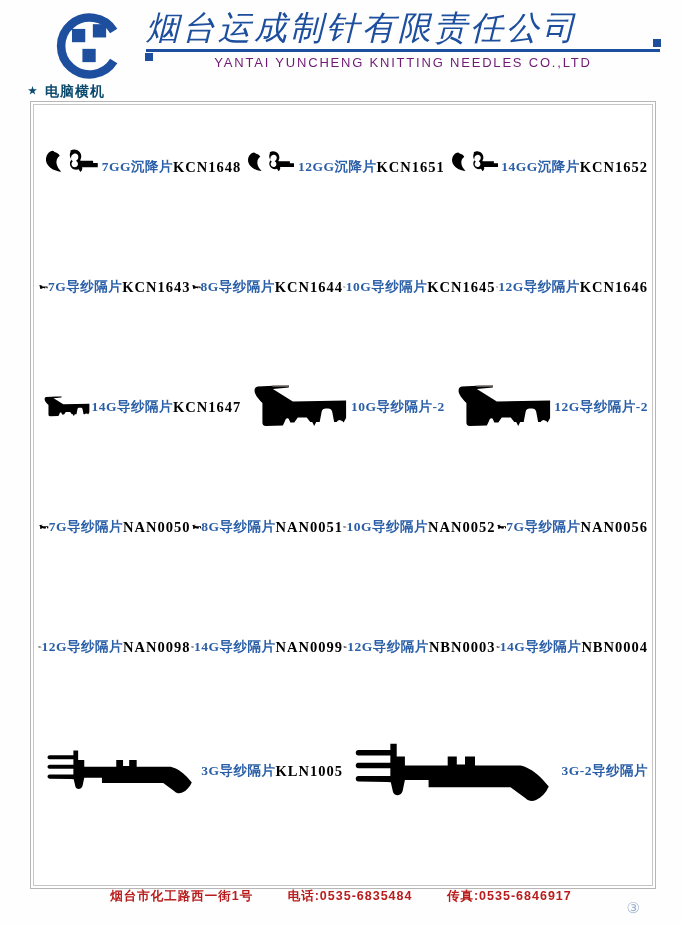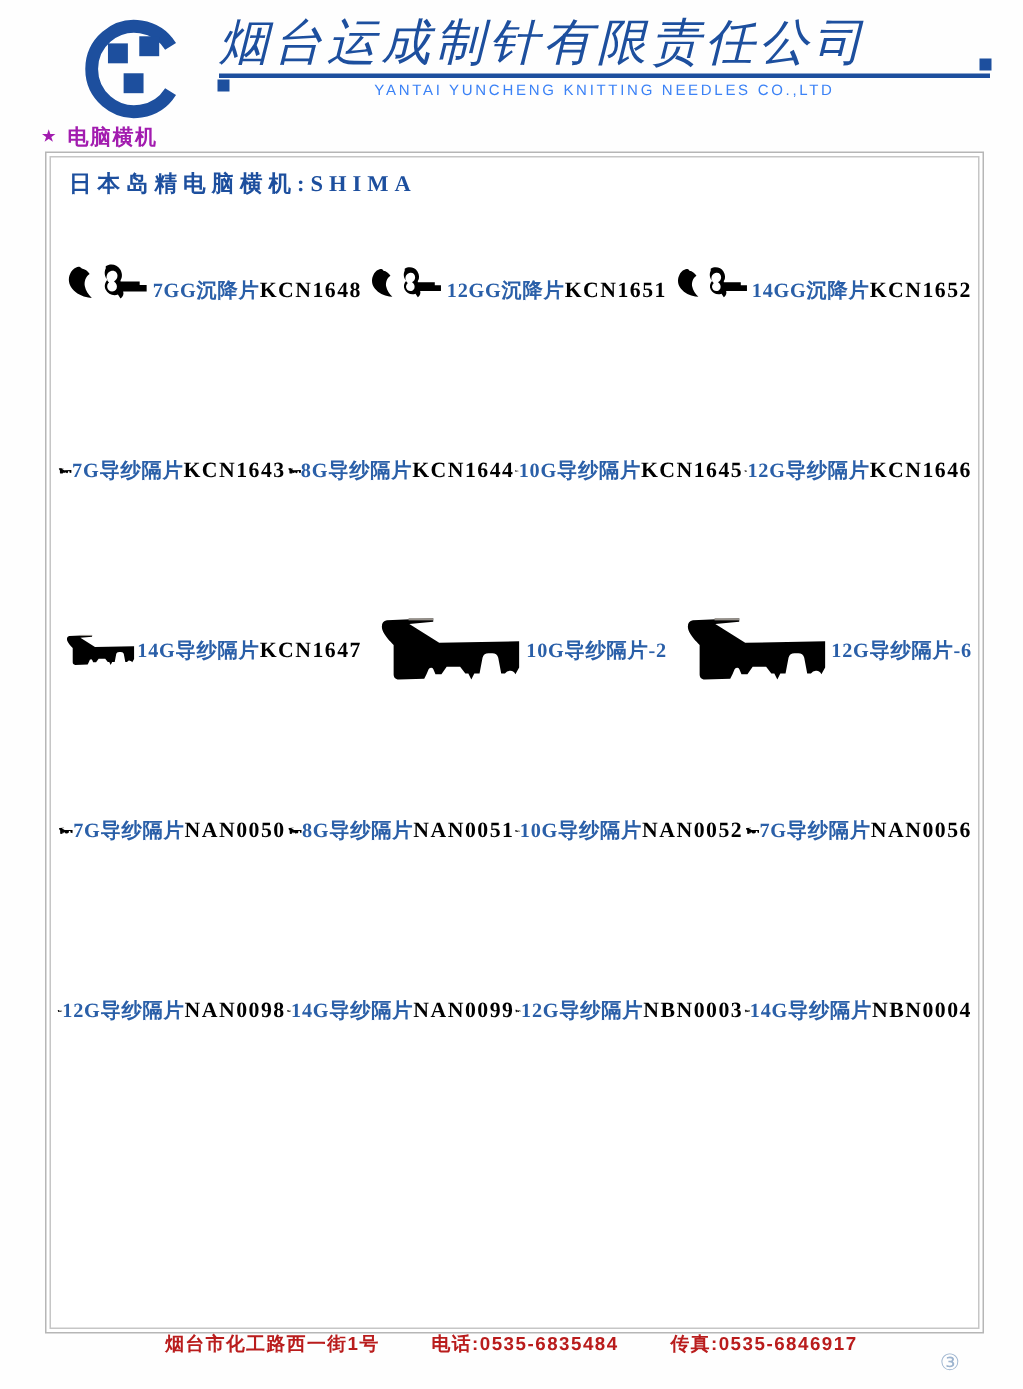--- a/index.html
+++ b/index.html
@@ -14,25 +14,25 @@
   .titleblock { position:absolute; left:106px; top:2px; right:4px; }
   .cn {
     font-family:"DejaVu Serif", serif; font-style:italic; font-weight:normal;
     color:#1d4f9e; font-size:33px; letter-spacing:3px; white-space:nowrap;
     line-height:40px;
   }
   .rule { position:relative; height:3px; background:#1d4f9e; margin-top:1px; }
   .rule .sq-l { position:absolute; left:-1px; top:4px; width:8px; height:8px; background:#1d4f9e; }
   .rule .sq-r { position:absolute; right:-1px; top:-10px; width:8px; height:8px; background:#1d4f9e; }
   .en {
-    text-align:center; color:#3b82f6; font-size:10px; letter-spacing:1.8px;
+    text-align:center; color:#701a75; font-size:13px; letter-spacing:1.8px;
     margin-top:3px; white-space:nowrap; font-weight:500;
   }
   
-  .starline { position:absolute; top:83px; left:28px; color:#a21caf; font-size:14px; font-weight:bold; letter-spacing:1px; }
+  .starline { position:absolute; top:83px; left:28px; color:#0c4a6e; font-size:14px; font-weight:bold; letter-spacing:1px; }
   .starline .star { font-size:10px; margin-right:7px; vertical-align:2px; }
   
   .panel { position:absolute; left:30px; right:26px; top:101px; bottom:37px;
            border:1px solid #b6b6b6; padding:2px; background:#fff; }
   .panel-inner { border:1px solid #c6c6c6; width:100%; height:100%; box-sizing:border-box; }
   .ptitle {
     color:#1d4f9e; font-weight:bold; font-size:15px; letter-spacing:4px;
     padding:8px 0 0 12px; font-family:"Liberation Serif", serif;
   }
   
@@ -105,21 +105,20 @@
       <div class="en">YANTAI YUNCHENG KNITTING NEEDLES CO.,LTD</div>
     </div>
   </div>
 
   <div class="starline">
     <span class="star">★</span><span>电脑横机</span>
   </div>
 
   <div class="panel">
     <div class="panel-inner">
-      <div class="ptitle">日本岛精电脑横机:SHIMA</div>
 
       <div class="grid">
 
         <div class="row">
           <div class="cell">
             <svg class="part sinker" viewBox="0 0 220 120" role="img">
                 <use href="#shape-sinker"></use>
               </svg>
             <div class="plabel">7GG沉降片</div>
             <div class="pcode">KCN1648</div>
@@ -183,21 +182,21 @@
             <svg class="part spacer" viewBox="0 0 220 110" role="img">
                 <use href="#shape-spacer"></use>
               </svg>
             <div class="plabel">10G导纱隔片-2</div>
             <div class="pcode"></div>
           </div>
           <div class="cell">
             <svg class="part spacer" viewBox="0 0 220 110" role="img">
                 <use href="#shape-spacer"></use>
               </svg>
-            <div class="plabel">12G导纱隔片-6</div>
+            <div class="plabel">12G导纱隔片-2</div>
             <div class="pcode"></div>
           </div>
         </div>
 
         <div class="row">
           <div class="cell">
             <svg class="part spacer" viewBox="0 0 220 110" role="img">
                 <use href="#shape-spacer-toothed"></use>
               </svg>
             <div class="plabel">7G导纱隔片</div>
@@ -250,20 +249,36 @@
           </div>
           <div class="cell">
             <svg class="part spacer" viewBox="0 0 220 110" role="img">
                 <use href="#shape-spacer-toothed"></use>
               </svg>
             <div class="plabel">14G导纱隔片</div>
             <div class="pcode">NBN0004</div>
           </div>
         </div>
 
+        <div class="row last">
+          <div class="cell wide">
+            <svg class="part g3" viewBox="0 0 480 150" role="img">
+                <use href="#shape-spacer-3g"></use>
+              </svg>
+            <div class="plabel">3G导纱隔片</div>
+            <div class="pcode">KLN1005</div>
+          </div>
+          <div class="cell wide">
+            <svg class="part g3" viewBox="0 0 480 150" role="img">
+                <use href="#shape-spacer-3g"></use>
+              </svg>
+            <div class="plabel">3G-2导纱隔片</div>
+            <div class="pcode"></div>
+          </div>
+        </div>
 
       </div>
     </div>
   </div>
 
   <div class="footer">
     <span>烟台市化工路西一街1号</span>
     <span>电话:0535-6835484</span>
     <span>传真:0535-6846917</span>
   </div>

